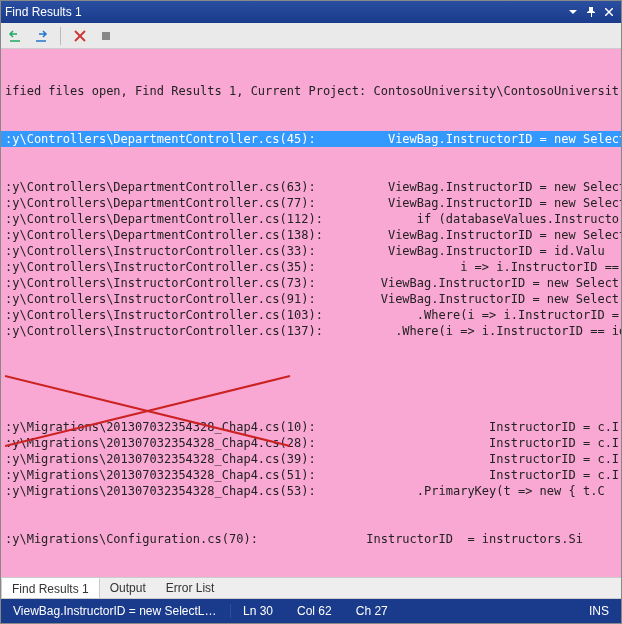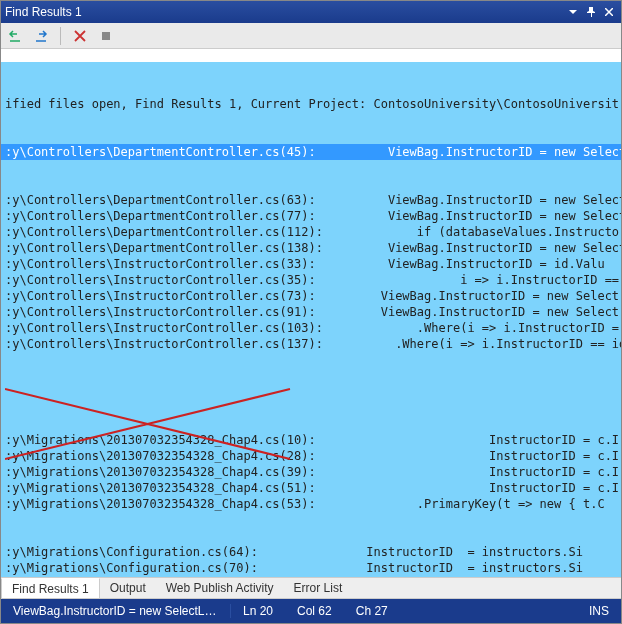--- a/index.html
+++ b/index.html
@@ -4,21 +4,21 @@
 <style>
   * { box-sizing: border-box; margin: 0; padding: 0; }
   body { font-family: "Segoe UI", Tahoma, sans-serif; font-size: 12px; background: #fff; width: 622px; height: 624px; overflow: hidden; border: 1px solid #888; display:flex; flex-direction:column;}
   .titlebar { background: linear-gradient(#2a4ea0,#1a3b8c); color: #fff; height: 22px; display: flex; align-items: center; padding: 0 4px; }
   .titlebar .title { flex: 1; font-size: 12px; }
   .titlebar .tbtn { width: 16px; height: 14px; display:inline-flex; align-items:center; justify-content:center; margin-left:2px; cursor:pointer; }
   .titlebar .tbtn svg { fill:#fff; }
   .toolbar { background:#eaeaea; border-bottom:1px solid #ccc; height:26px; display:flex; align-items:center; padding:0 4px; gap:6px;}
   .toolbar .tb { width:20px; height:20px; display:inline-flex; align-items:center; justify-content:center; cursor:pointer; border-radius:2px;}
   .toolbar .sep{width:1px;height:18px;background:#bbb;margin:0 3px;}
-  .content { flex:1; background:#7dd3fc; font-family: Consolas, monospace; font-size: 12px; color:#222; overflow-x:auto; overflow-y:auto; padding:2px 0; white-space:pre; position:relative; line-height:16px;margin-top:13px;}
+  .content { flex:1; background:#f9a8d4; font-family: Consolas, monospace; font-size: 12px; color:#222; overflow-x:auto; overflow-y:auto; padding:2px 0; white-space:pre; position:relative; line-height:16px;}
   .line{padding:0 4px; white-space:pre;}
   .line.sel{background:#3399ff; color:#fff;}
   .cross-wrap{position:relative;}
   .cross-wrap svg.cross{position:absolute;left:4px;top:0;pointer-events:none;}
   .tabs{background:#eee;border-top:1px solid #ccc;border-bottom:1px solid #ccc;height:22px;display:flex;align-items:center;}
   .tabs .tab{padding:0 10px;height:100%;display:flex;align-items:center;cursor:pointer;color:#333;font-size:12px;}
   .tabs .tab.active{background:#fff;border-top:1px solid #fff;border-left:1px solid #ccc;border-right:1px solid #ccc;}
   .status{background:#1a3b8c;color:#fff;height:24px;display:flex;align-items:center;font-size:12px;}
   .status .sitem{padding:0 12px; white-space:nowrap;}
   .status .sitem.main{overflow:hidden;text-overflow:ellipsis;max-width:230px;border-right:1px solid #2a4ea0;}
@@ -72,30 +72,29 @@
 
 <div class="content">
   <div class="line">ified files open, Find Results 1, Current Project: ContosoUniversity\ContosoUniversit</div>
   <div class="line sel">:y\Controllers\DepartmentController.cs(45):          ViewBag.InstructorID = new Select</div>
   <div id="after1"><div class="line">:y\Controllers\DepartmentController.cs(63):          ViewBag.InstructorID = new Select</div><div class="line">:y\Controllers\DepartmentController.cs(77):          ViewBag.InstructorID = new Select</div><div class="line">:y\Controllers\DepartmentController.cs(112):             if (databaseValues.Instructor</div><div class="line">:y\Controllers\DepartmentController.cs(138):         ViewBag.InstructorID = new Select</div><div class="line">:y\Controllers\InstructorController.cs(33):          ViewBag.InstructorID = id.Valu</div><div class="line">:y\Controllers\InstructorController.cs(35):                    i =&gt; i.InstructorID == id.</div><div class="line">:y\Controllers\InstructorController.cs(73):         ViewBag.InstructorID = new Select</div><div class="line">:y\Controllers\InstructorController.cs(91):         ViewBag.InstructorID = new Select</div><div class="line">:y\Controllers\InstructorController.cs(103):             .Where(i =&gt; i.InstructorID =</div><div class="line">:y\Controllers\InstructorController.cs(137):          .Where(i =&gt; i.InstructorID == id)</div></div>
   <div class="cross-wrap" id="crossed">
     <svg class="cross" width="290" height="80" viewBox="0 0 290 80">
         <path d="M0 5 L285 75 M0 75 L285 5" stroke="#c22" stroke-width="2" fill="none"></path>
       </svg>
   <div class="line">:y\Migrations\201307032354328_Chap4.cs(10):                        InstructorID = c.I</div><div class="line">:y\Migrations\201307032354328_Chap4.cs(28):                        InstructorID = c.I</div><div class="line">:y\Migrations\201307032354328_Chap4.cs(39):                        InstructorID = c.I</div><div class="line">:y\Migrations\201307032354328_Chap4.cs(51):                        InstructorID = c.I</div><div class="line">:y\Migrations\201307032354328_Chap4.cs(53):              .PrimaryKey(t =&gt; new { t.C</div></div>
-  <div id="after2"><div class="line">:y\Migrations\Configuration.cs(64):               InstructorID  = instructors.Si</div><div class="line">:y\Migrations\Configuration.cs(70):               InstructorID  = instructors.Si</div></div>
+  <div id="after2"><div class="line">:y\Migrations\Configuration.cs(70):               InstructorID  = instructors.Si</div></div>
 </div>
 
 <div class="tabs">
   <div class="tab active">Find Results 1</div>
   <div class="tab">Output</div>
-  <div class="tab">Web Publish Activity</div>
   <div class="tab">Error List</div>
 </div>
 
 <div class="status">
   <div class="sitem main">ViewBag.InstructorID = new SelectList(db....</div>
-  <div class="sitem">Ln 20</div>
+  <div class="sitem">Ln 30</div>
   <div class="sitem">Col 62</div>
   <div class="sitem">Ch 27</div>
   <div class="sp"></div>
   <div class="sitem">INS</div>
 </div>
 
 </body></html>

